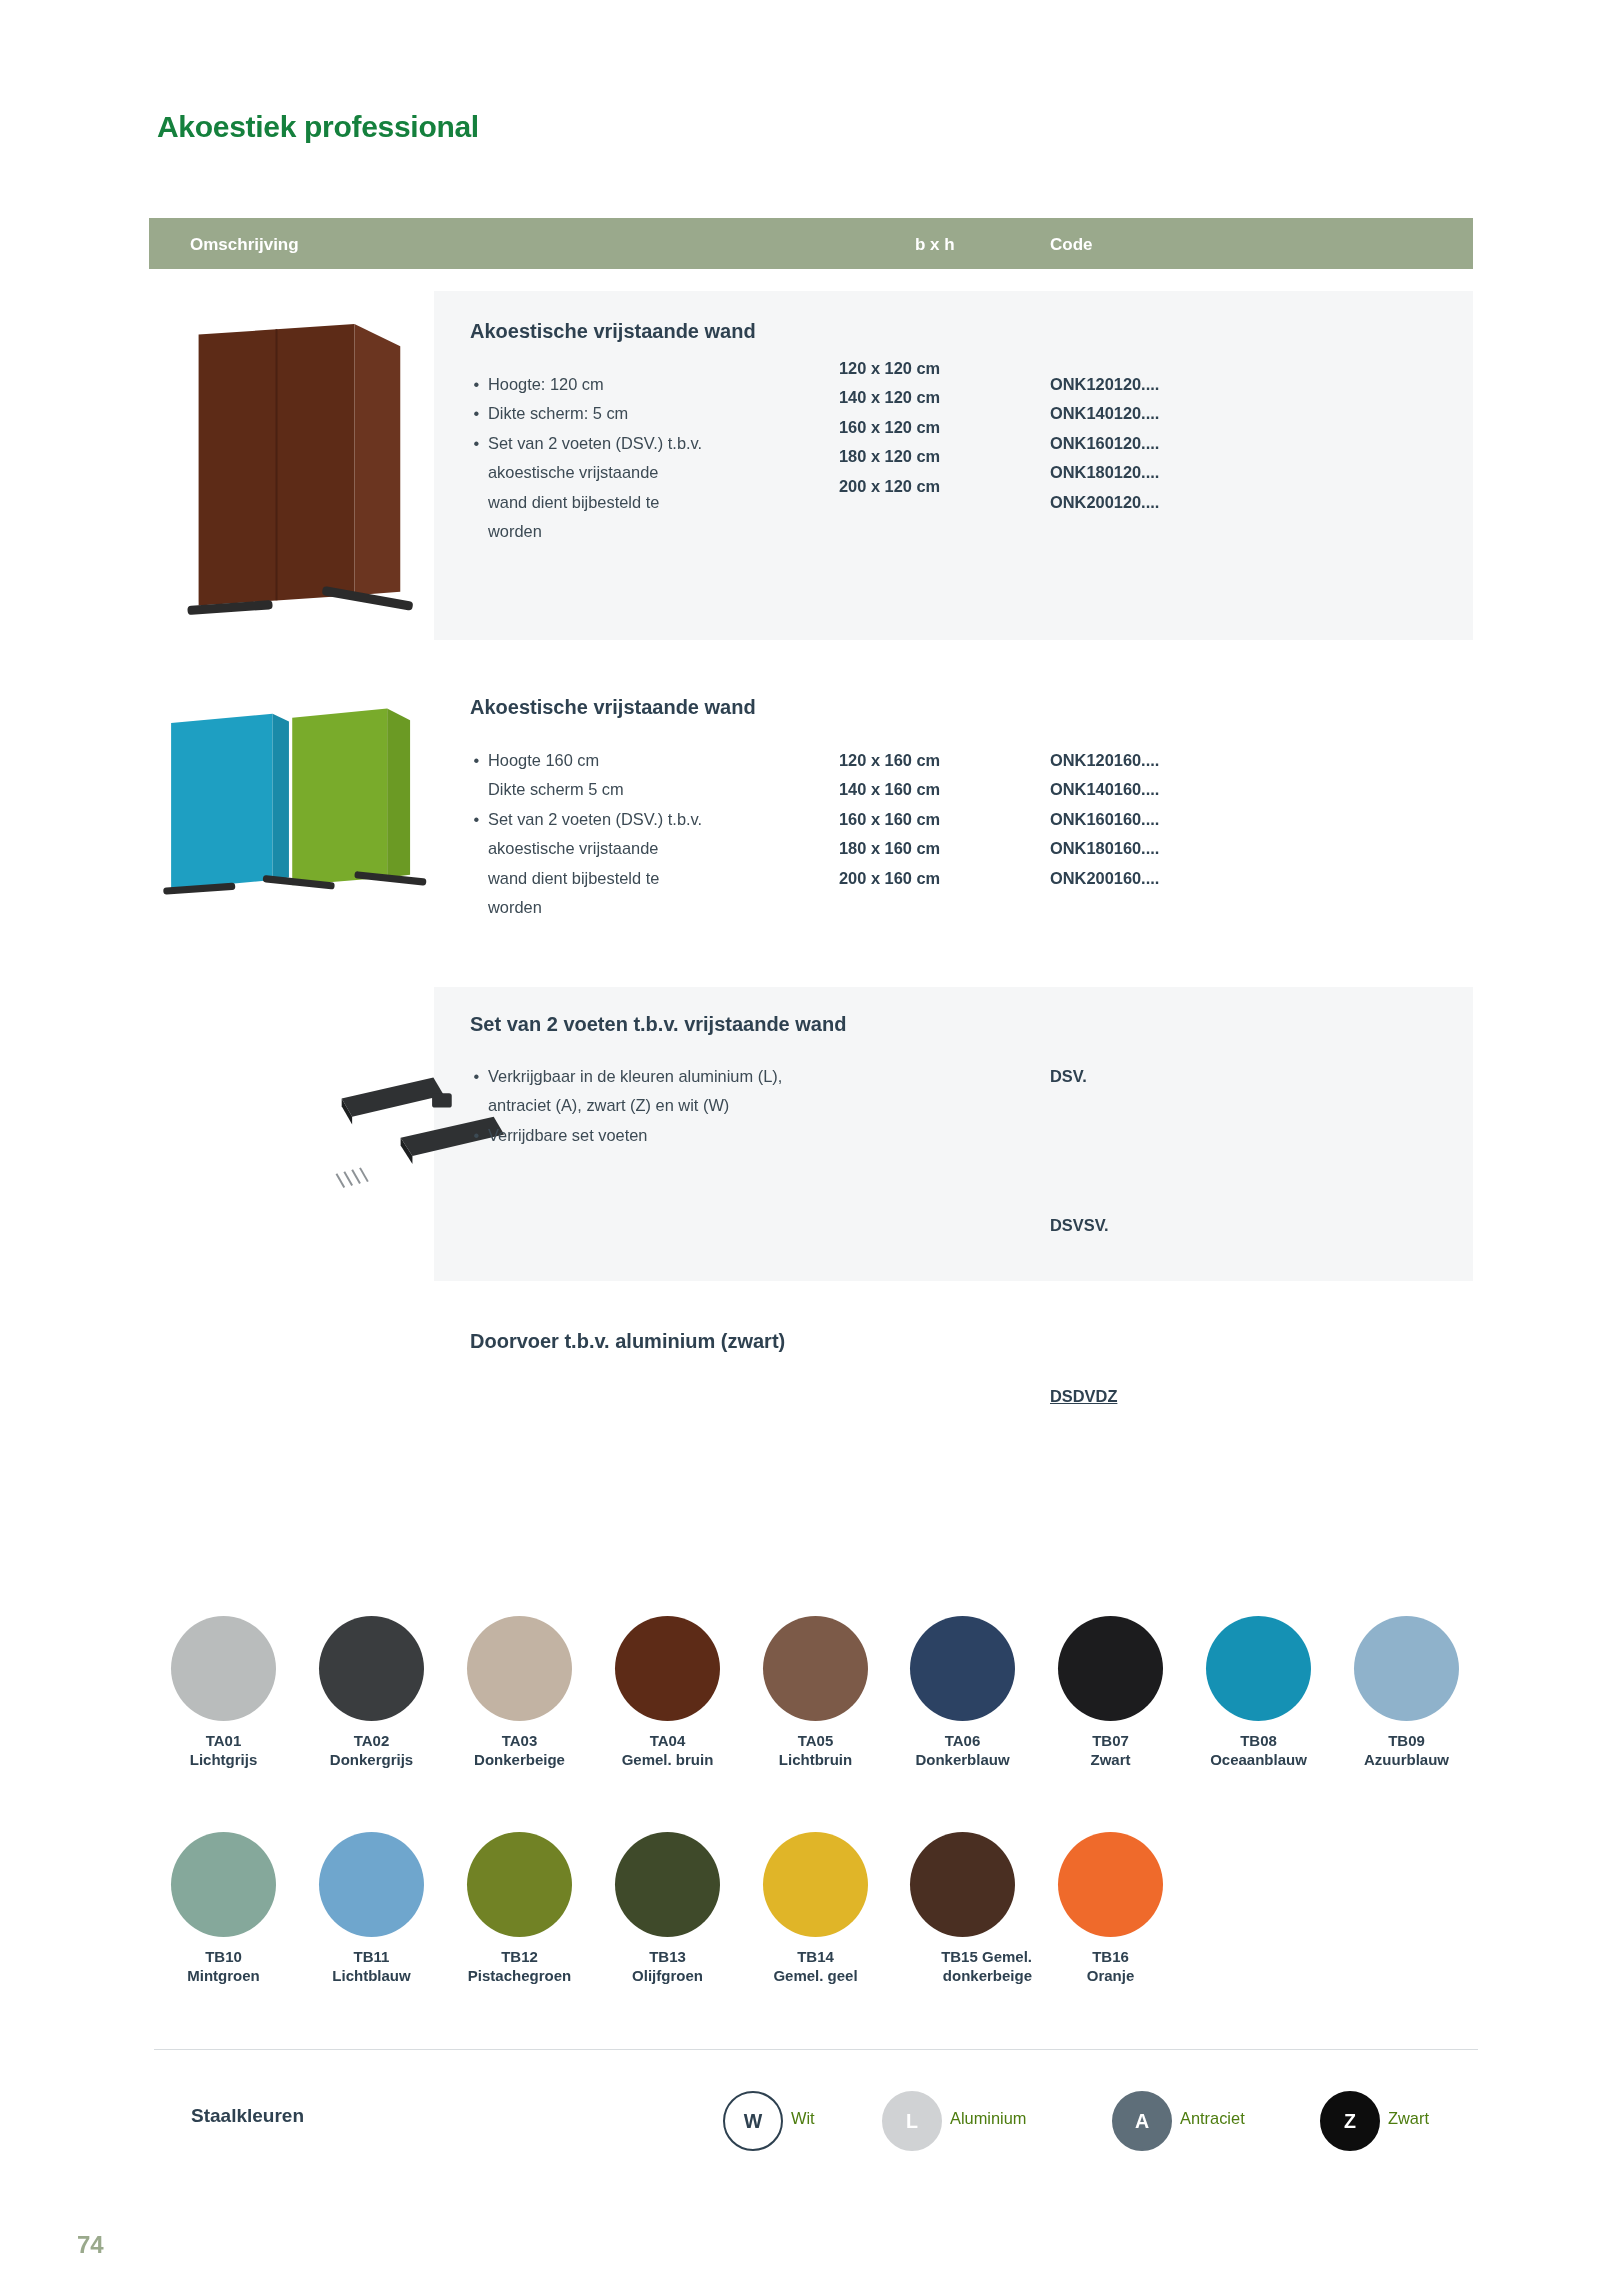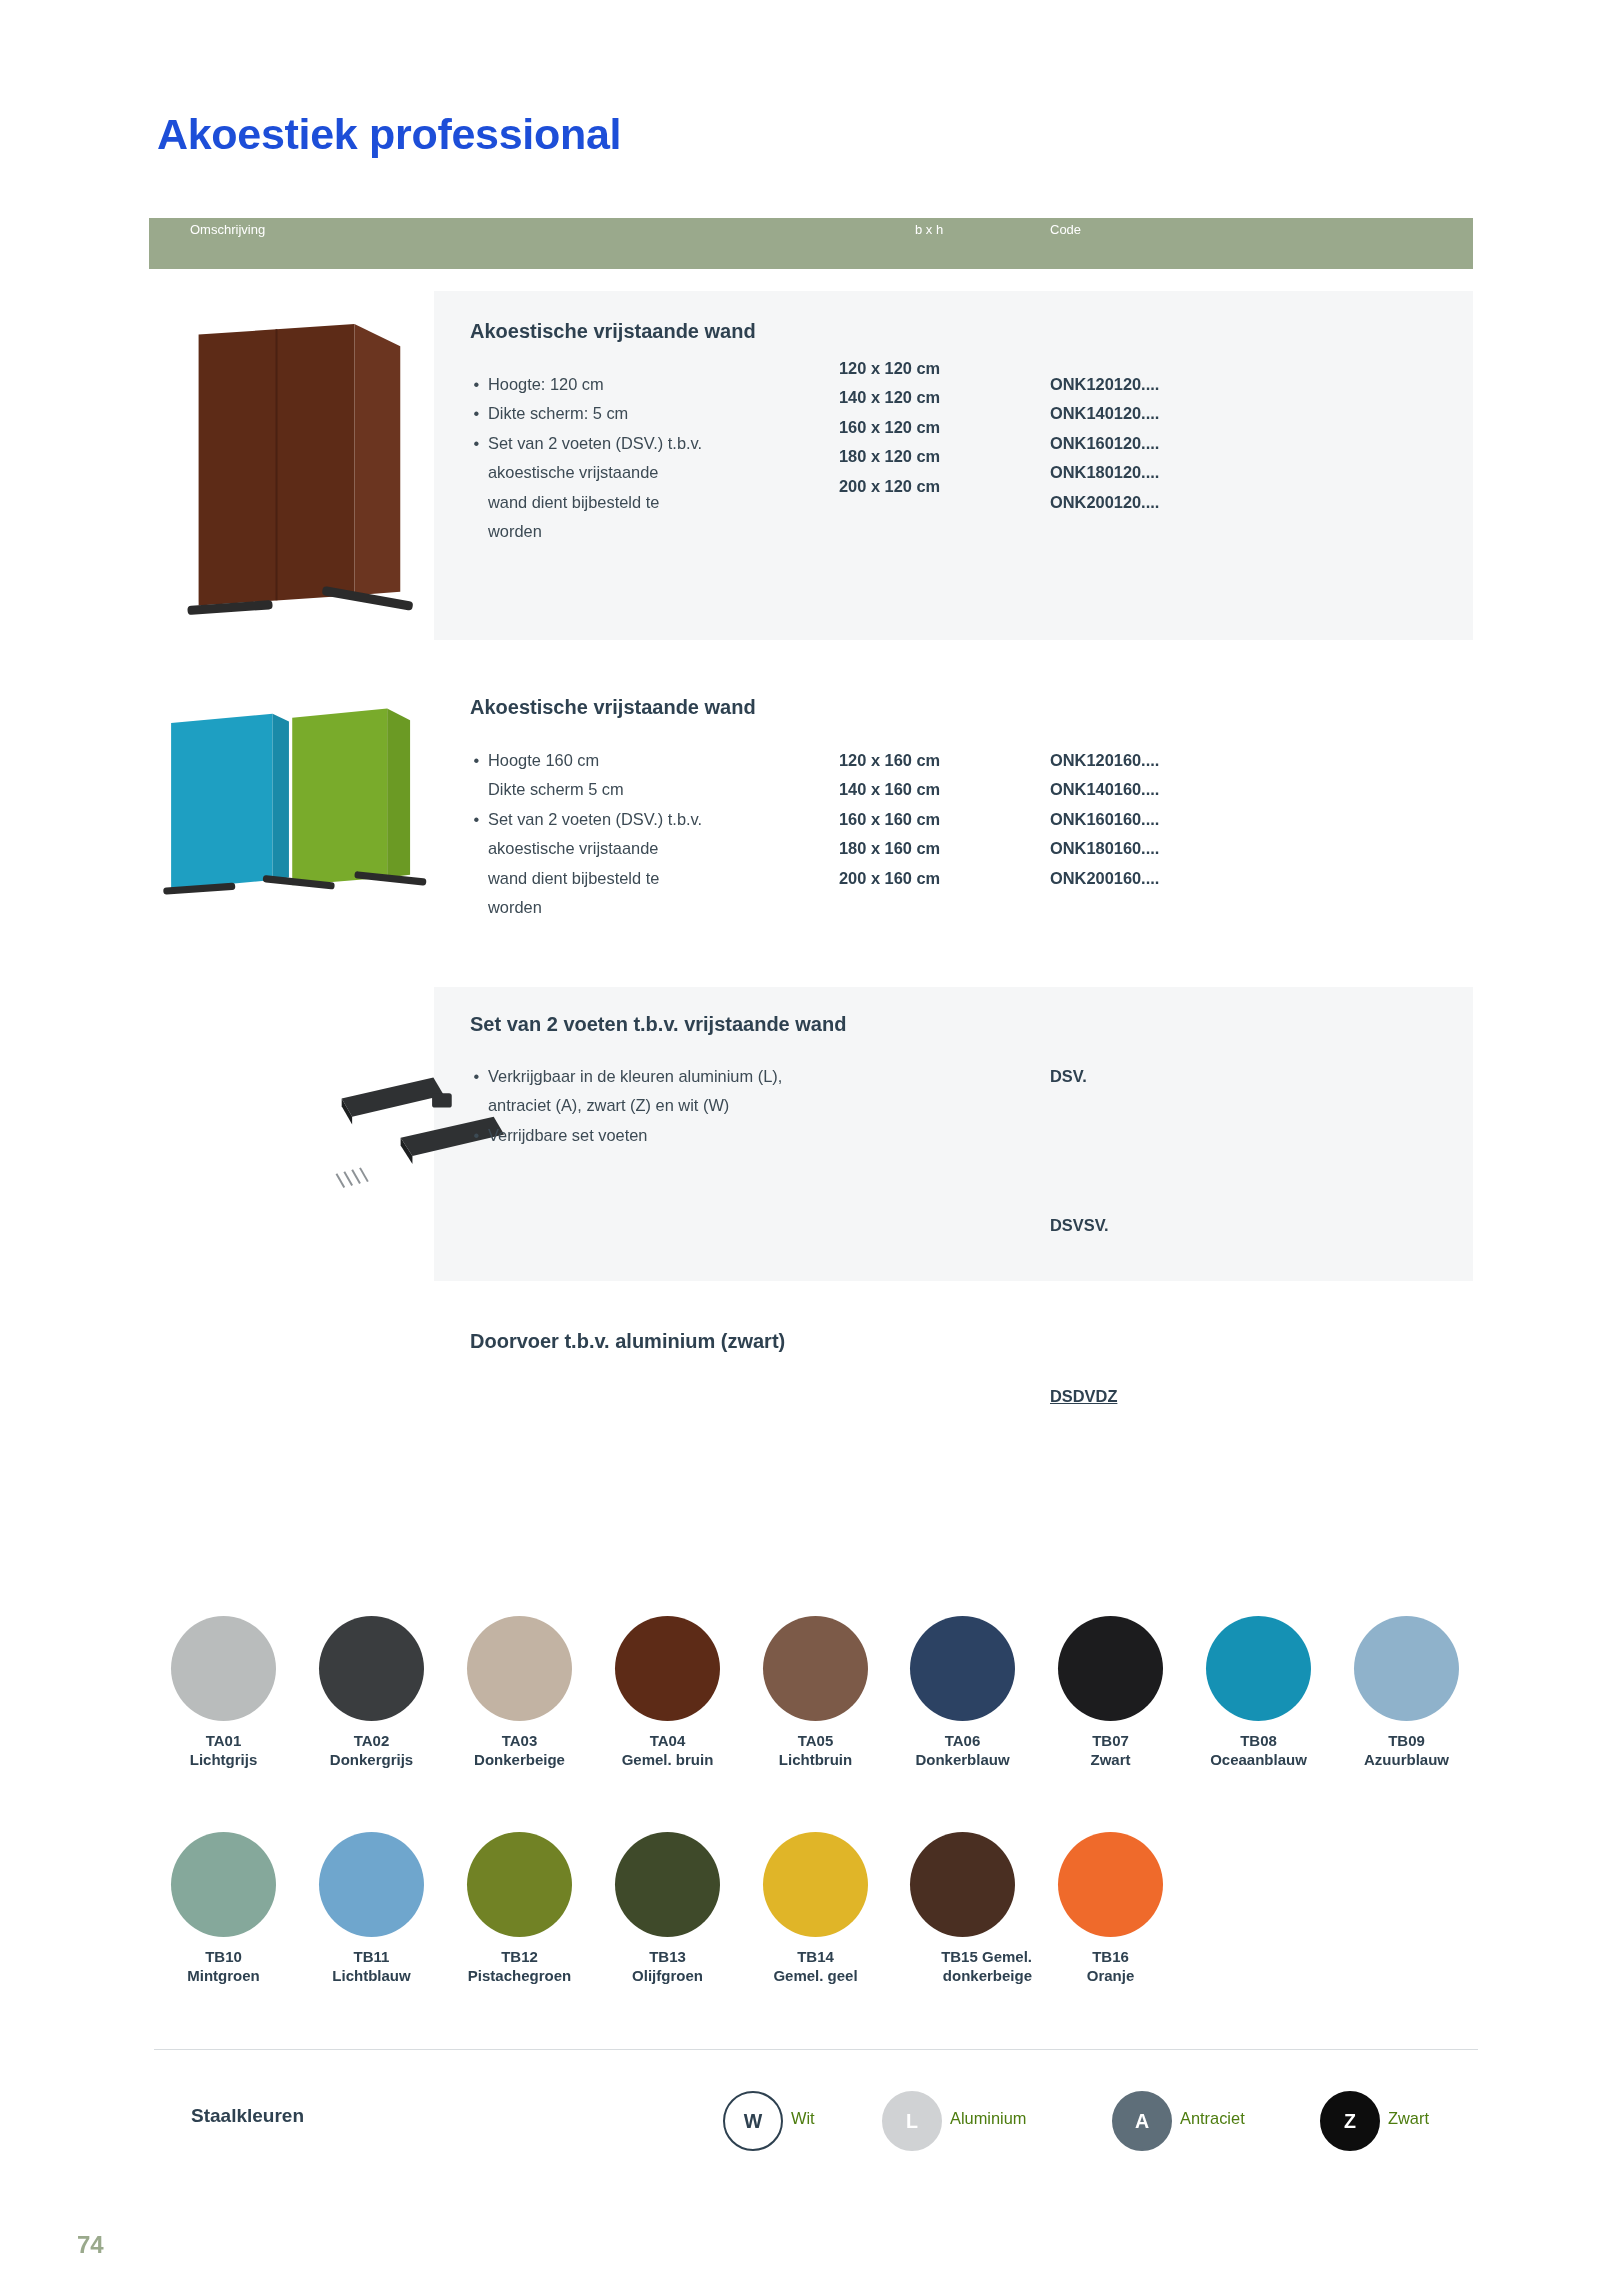--- a/index.html
+++ b/index.html
@@ -9,32 +9,32 @@
     font-family:"Liberation Sans", sans-serif;
     color:#3a4a56;
     position:relative;
     overflow:hidden;
   }
   .page { position:absolute; inset:0; }
 
   
   .page-title {
     position:absolute; left:157px; top:110px;
-    font-size:43px; font-weight:bold; letter-spacing:-0.3px;
-    color:#1d4ed8;
+    font-size:30px; font-weight:bold; letter-spacing:-0.3px;
+    color:#15803d;
   }
 
   
   .table-head {
     position:absolute; left:149px; top:218px; width:1324px; height:51px;
     background:#9aa98c;
     color:#ffffff;
   }
   .table-head .th {
-    position:absolute; top:4px; font-size:13px; font-weight:normal;
+    position:absolute; top:17px; font-size:17px; font-weight:bold;
   }
   .th-desc { left:41px; }
   .th-bxh  { left:766px; }
   .th-code { left:901px; }
 
   
   .block { position:absolute; left:149px; width:1324px;margin-top:22px; }
   .block .band { position:absolute; left:285px; top:0; right:0; bottom:0; background:#f5f6f7; }
   .block .inner { position:relative; }
 

